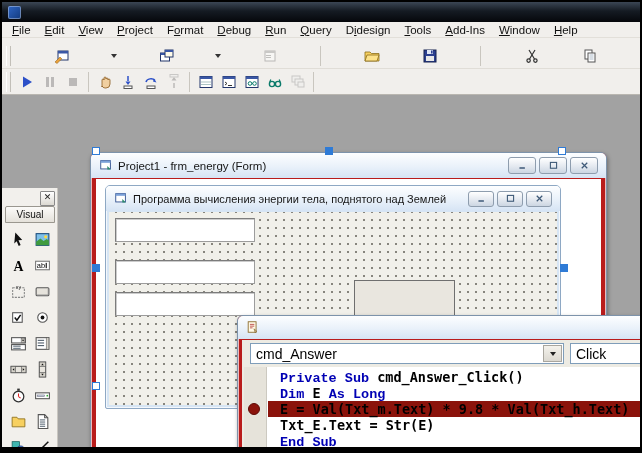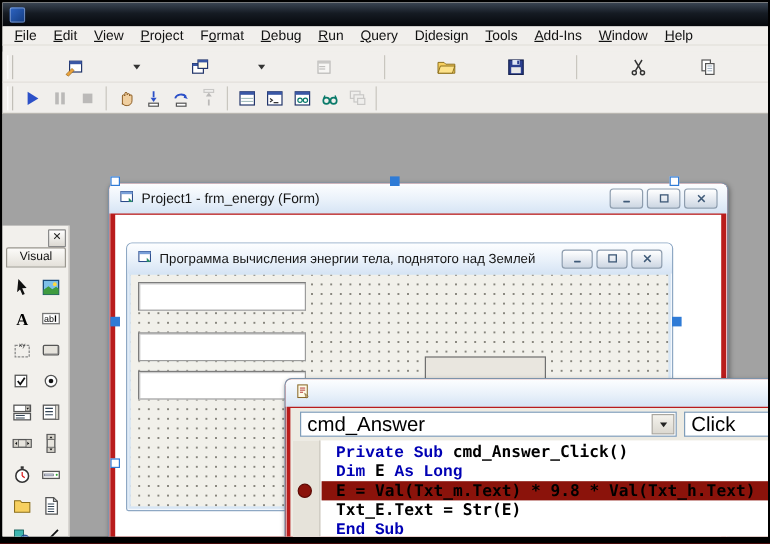--- a/index.html
+++ b/index.html
@@ -50,37 +50,37 @@
     box-shadow:inset 0 0 0 1px rgba(255,255,255,.7), 1px 2px 4px rgba(0,0,0,.35);box-sizing:border-box;margin-top:32px;}
   .win-caption{height:25px;display:flex;align-items:center;gap:5px;padding:0 8px;font-size:11.5px;color:#161616;
     background:linear-gradient(#fdfeff,#e9f1fa 55%,#d6e4f4);border-radius:5px 5px 0 0;}
   .cap-btns{margin-left:auto;display:flex;gap:3px;}
   .cap-btn{width:26px;height:15px;border:1px solid #8e9dae;border-radius:3px;
     background:linear-gradient(#ffffff,#e4e9f0 55%,#ccd6e2);display:flex;align-items:center;justify-content:center;}
   .cap-btn.small{width:24px;height:14px;}
 
   
   #designer-client{position:absolute;left:5px;right:5px;top:26px;bottom:5px;background:#fff;}
-  #inner-form{position:absolute;left:9px;top:23px;width:456px;height:224px;background:#d6e5f4;border:1px solid #8ea8c4;
+  #inner-form{position:absolute;left:9px;top:6px;width:456px;height:224px;background:#d6e5f4;border:1px solid #8ea8c4;
     border-radius:5px 5px 2px 2px;box-shadow:inset 0 0 0 1px rgba(255,255,255,.7);box-sizing:border-box;}
   #inner-form .win-caption{height:25px;font-size:11px;border-radius:4px 4px 0 0;}
   #form-body{position:absolute;left:3px;right:3px;top:26px;bottom:3px;background-color:#f1f0ea;
     background-image:radial-gradient(circle,#87857d 0.9px,transparent 1.1px);background-size:8px 8px;background-position:3px 4px;}
   .vb-textbox{position:absolute;left:6px;width:140px;height:24px;background:#fff;border:1px solid #9c9c9c;
     border-top-color:#7c7c7c;border-left-color:#7c7c7c;box-shadow:inset 1px 1px 0 rgba(110,110,110,.35);box-sizing:border-box;}
   #form-button{position:absolute;left:245px;top:68px;width:101px;height:70px;background:#e9e6df;border:1px solid #6f6f6f;box-sizing:border-box;}
 
   .handle{position:absolute;width:8px;height:8px;background:#2f7bd6;z-index:40;}
   .handle.hollow{background:#fff;border:1.5px solid #2f7bd6;box-sizing:border-box;}
 
   
   #code-window{z-index:60;}
   #code-client{position:absolute;left:4px;right:0;top:24px;bottom:4px;background:#edebe3;}
   .combo{position:absolute;top:3px;height:21px;background:#fff;border:1px solid #7f9db9;box-sizing:border-box;
-    font-size:17px;display:flex;align-items:center;padding-left:5px;color:#000;}
+    font-size:14px;display:flex;align-items:center;padding-left:5px;color:#000;}
   #object-combo{left:8px;width:314px;}
   #procedure-combo{left:328px;width:150px;}
   .combo-arrow{position:absolute;right:1px;top:1px;bottom:1px;width:17px;background:linear-gradient(#f4f2ec,#dcd9d1);
     border:1px solid #a9a69e;display:flex;align-items:center;justify-content:center;}
   .combo-arrow .drop-tri{border-top-color:#222;}
   #code-area{position:absolute;left:2px;right:0;top:27px;bottom:2px;background:#fff;}
   #code-margin{position:absolute;left:0;top:0;bottom:0;width:22px;background:#e6e3da;border-right:1px solid #ccc9c0;}
   #bp-dot{position:absolute;left:4px;width:12px;height:12px;border-radius:50%;background:var(--bpbg,#8b130b);border:1px solid #5e0a05;box-sizing:border-box;}
   #code-lines{position:absolute;left:23px;top:2px;right:0;bottom:0;}
   .code-line{height:16px;line-height:16px;white-space:pre;padding-left:13px;

